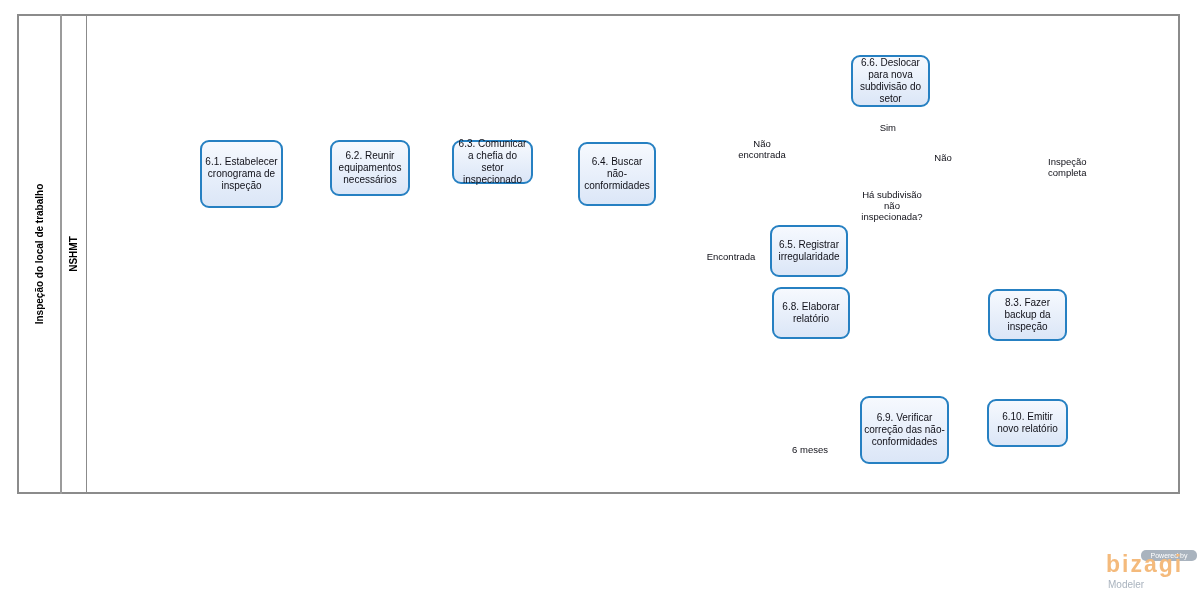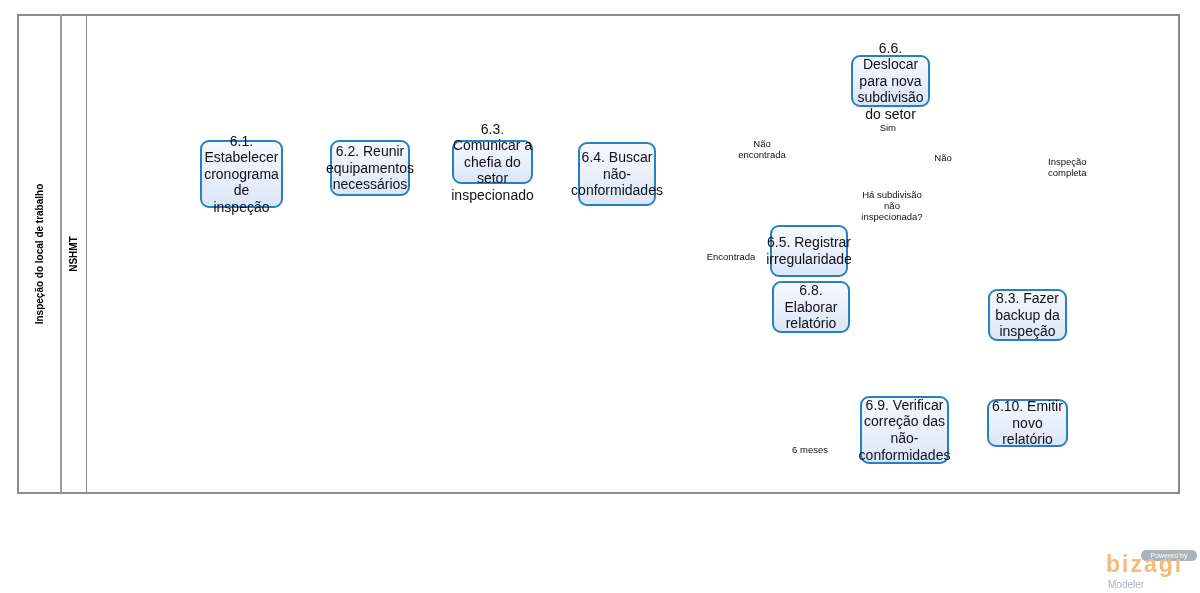--- a/index.html
+++ b/index.html
@@ -13,21 +13,21 @@
   .vtext{position:absolute;transform:translate(-50%,-50%) rotate(-90deg);
          white-space:nowrap;font-weight:bold;font-size:10px;color:#000;}
   .pool-title{left:39px;top:254px;}
   .lane-title{left:73px;top:254px;}
   
   #flow-svg{position:absolute;left:0;top:0;width:1200px;height:593px;}
   
   .task{position:absolute;box-sizing:border-box;border:2px solid var(--task-border);
         border-radius:9px;background:linear-gradient(180deg,var(--task-top) 0%,var(--task-bottom) 100%);
         display:flex;align-items:center;justify-content:center;text-align:center;
-        font-size:14px;line-height:1.18;padding:2px;color:#101018;}
+        font-size:10px;line-height:1.18;padding:2px;color:#101018;}
   
   .flow-label{position:absolute;font-size:9.5px;line-height:1.18;white-space:pre-line;color:#101018;}
   
   .wm-pill{position:absolute;left:1141px;top:550px;width:56px;height:11px;background:#a9b3be;
            border-radius:5px;color:#fff;font-size:7px;line-height:11px;text-align:center;}
   .wm-brand{position:absolute;left:1106px;top:551px;font-size:23px;font-weight:bold;
             letter-spacing:2px;color:#f4ba7c;}
   .wm-product{position:absolute;left:1108px;top:579px;font-size:10px;color:#a9b3be;}
 </style>
 </head>
@@ -95,21 +95,21 @@
   <div class="vtext lane-title">NSHMT</div>
 
   <div id="nodes">
       <div class="task" style="left: 200px; top: 140px; width: 83px; height: 68px;">6.1. Estabelecer cronograma de inspeção</div>
       <div class="task" style="left: 330px; top: 140px; width: 80px; height: 56px;">6.2. Reunir equipamentos necessários</div>
       <div class="task" style="left: 452px; top: 140px; width: 81px; height: 44px;">6.3. Comunicar a chefia do setor inspecionado</div>
       <div class="task" style="left: 578px; top: 142px; width: 78px; height: 64px;">6.4. Buscar não-conformidades</div>
       <div class="task" style="left: 770px; top: 225px; width: 78px; height: 52px;">6.5. Registrar irregularidade</div>
       <div class="task" style="left: 851px; top: 55px; width: 79px; height: 52px;">6.6. Deslocar para nova subdivisão do setor</div>
       <div class="task" style="left: 988px; top: 289px; width: 79px; height: 52px;">8.3. Fazer backup da inspeção</div>
-      <div class="task" style="left: 772px; top: 281px; width: 78px; height: 52px;">6.8. Elaborar relatório</div>
+      <div class="task" style="left: 772px; top: 287px; width: 78px; height: 52px;">6.8. Elaborar relatório</div>
       <div class="task" style="left: 860px; top: 396px; width: 89px; height: 68px;">6.9. Verificar correção das não-conformidades</div>
       <div class="task" style="left: 987px; top: 399px; width: 81px; height: 48px;">6.10. Emitir novo relatório</div>
       <div class="flow-label" style="left: 732px; top: 138px; width: 60px; text-align: center;">Não
 encontrada</div>
       <div class="flow-label" style="left: 702px; top: 251px; width: 58px; text-align: center;">Encontrada</div>
       <div class="flow-label" style="left: 866px; top: 122px; width: 30px; text-align: right;">Sim</div>
       <div class="flow-label" style="left: 928px; top: 152px; width: 30px; text-align: center;">Não</div>
       <div class="flow-label" style="left: 856px; top: 189px; width: 72px; text-align: center;">Há subdivisão
 não
 inspecionada?</div>

